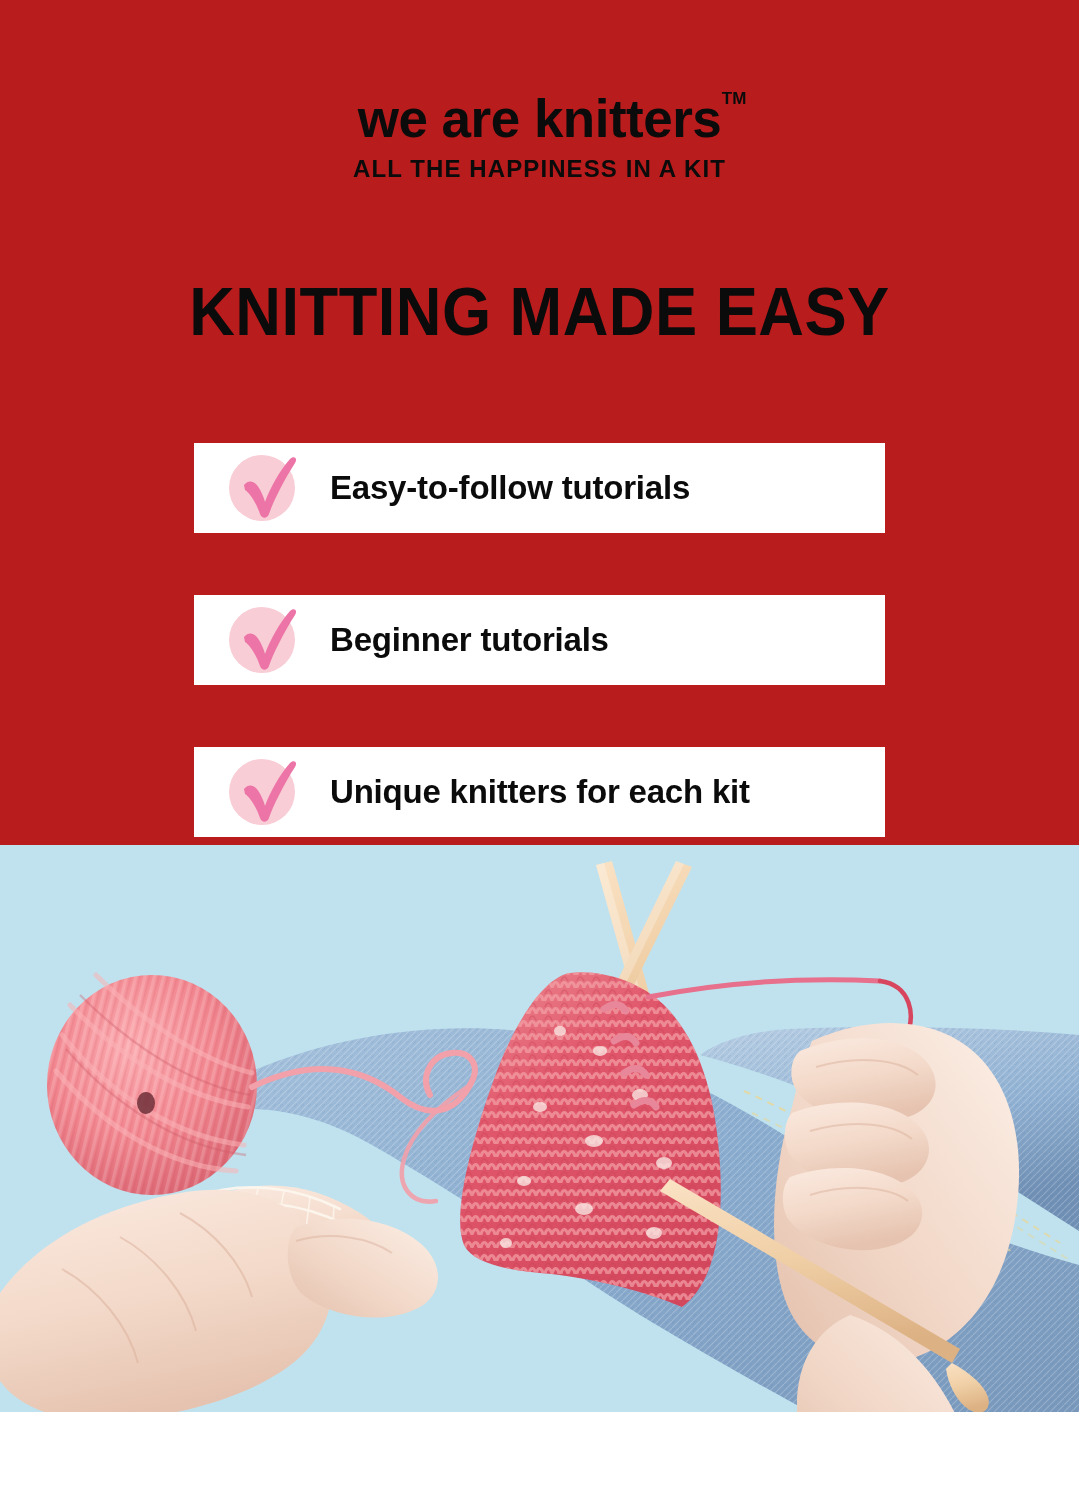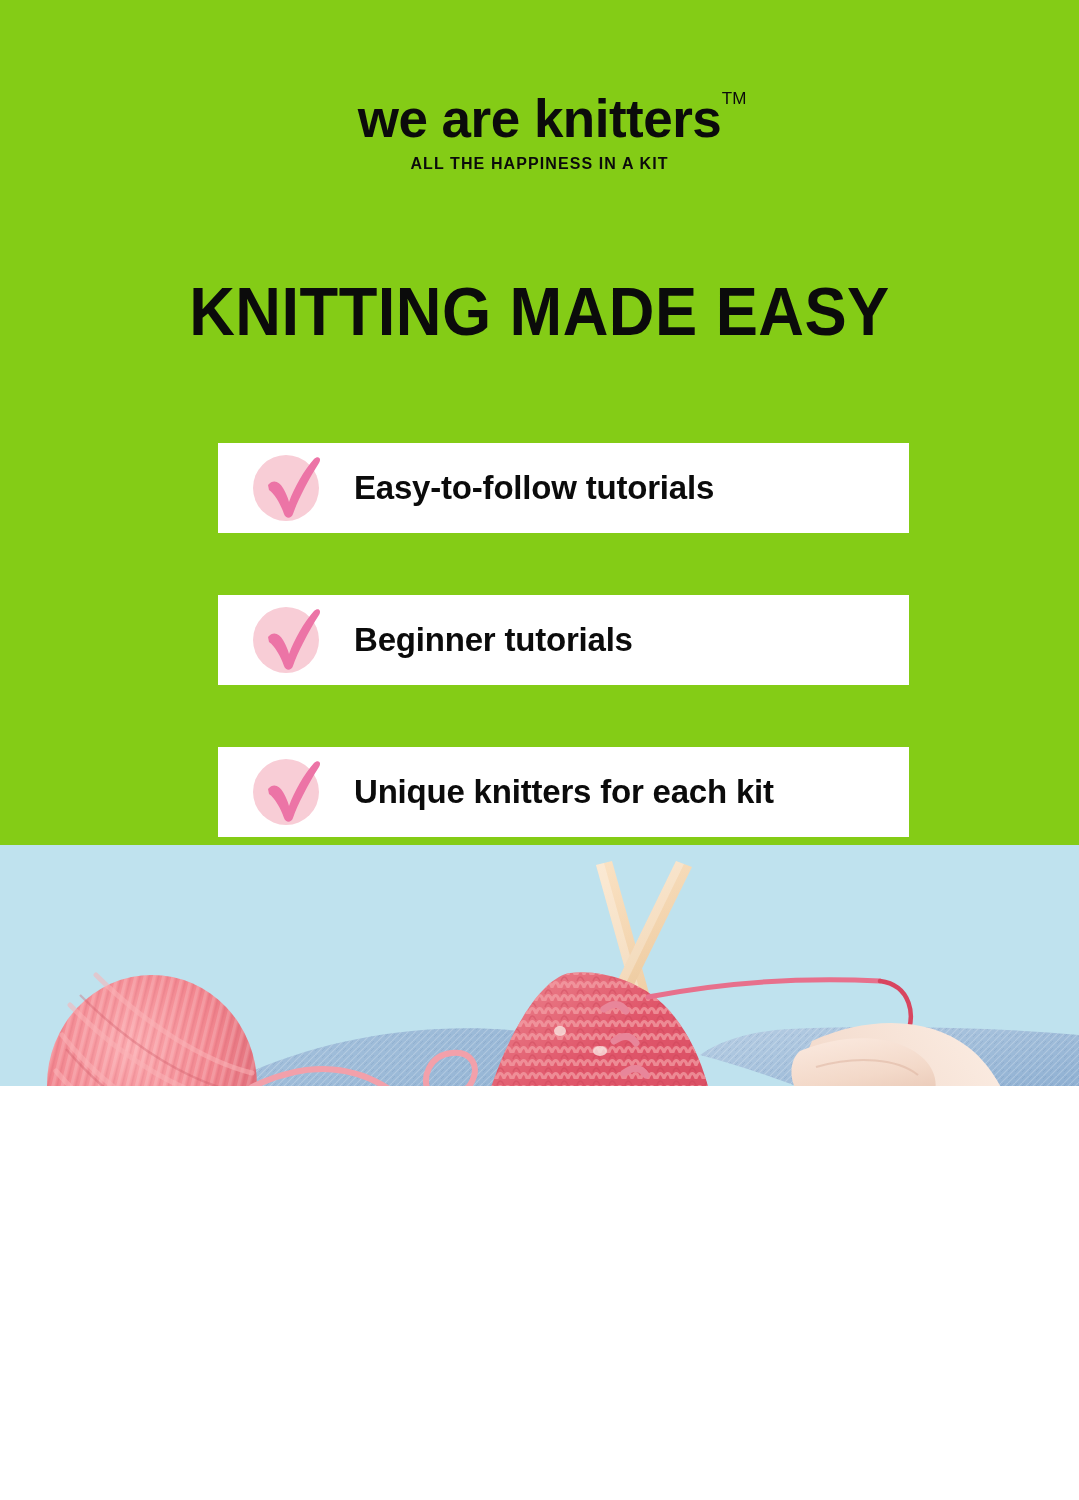--- a/index.html
+++ b/index.html
@@ -8,23 +8,23 @@
     padding: 0;
     background: #ffffff;
   }
   body {
     font-family: "Liberation Sans", sans-serif;
   }
 
   #poster {
     position: relative;
     width: 1079px;
-    height: 1086px;
+    height: 1412px;
     overflow: hidden;
-    background: #84cc16;
+    background: #b91c1c;
   }
 
   
   #logo-block {
     position: absolute;
     top: 92px;
     left: 0;
     width: 1079px;
     text-align: center;
   }
@@ -37,29 +37,29 @@
     letter-spacing: -0.5px;
     color: #0b0b0b;
     line-height: 1.02;
     white-space: nowrap;
   }
   #brand-tm {
     position: absolute;
     top: -2px;
     right: -25px;
     font-size: 17px;
-    font-weight: normal;
+    font-weight: bold;
     letter-spacing: 0px;
     color: #0b0b0b;
   }
   #brand-tagline {
     margin-top: 9px;
     font-family: "Liberation Sans", sans-serif;
     font-weight: bold;
-    font-size: 16px;
+    font-size: 24px;
     letter-spacing: 1.1px;
     color: #0b0b0b;
   }
 
   
   #headline {
     position: absolute;
     top: 272px;
     left: 0;
     width: 1079px;
@@ -81,21 +81,20 @@
     width: 691px;
   }
   .feature-card {
     position: relative;
     width: 691px;
     height: 90px;
     background: #ffffff;
     margin-bottom: 62px;
     display: flex;
     align-items: center;
-    margin-left: 24px;
   }
   .feature-check {
     position: relative;
     flex: 0 0 auto;
     width: 68px;
     height: 68px;
     margin-left: 34px;
   }
   .feature-check svg {
     position: absolute;

